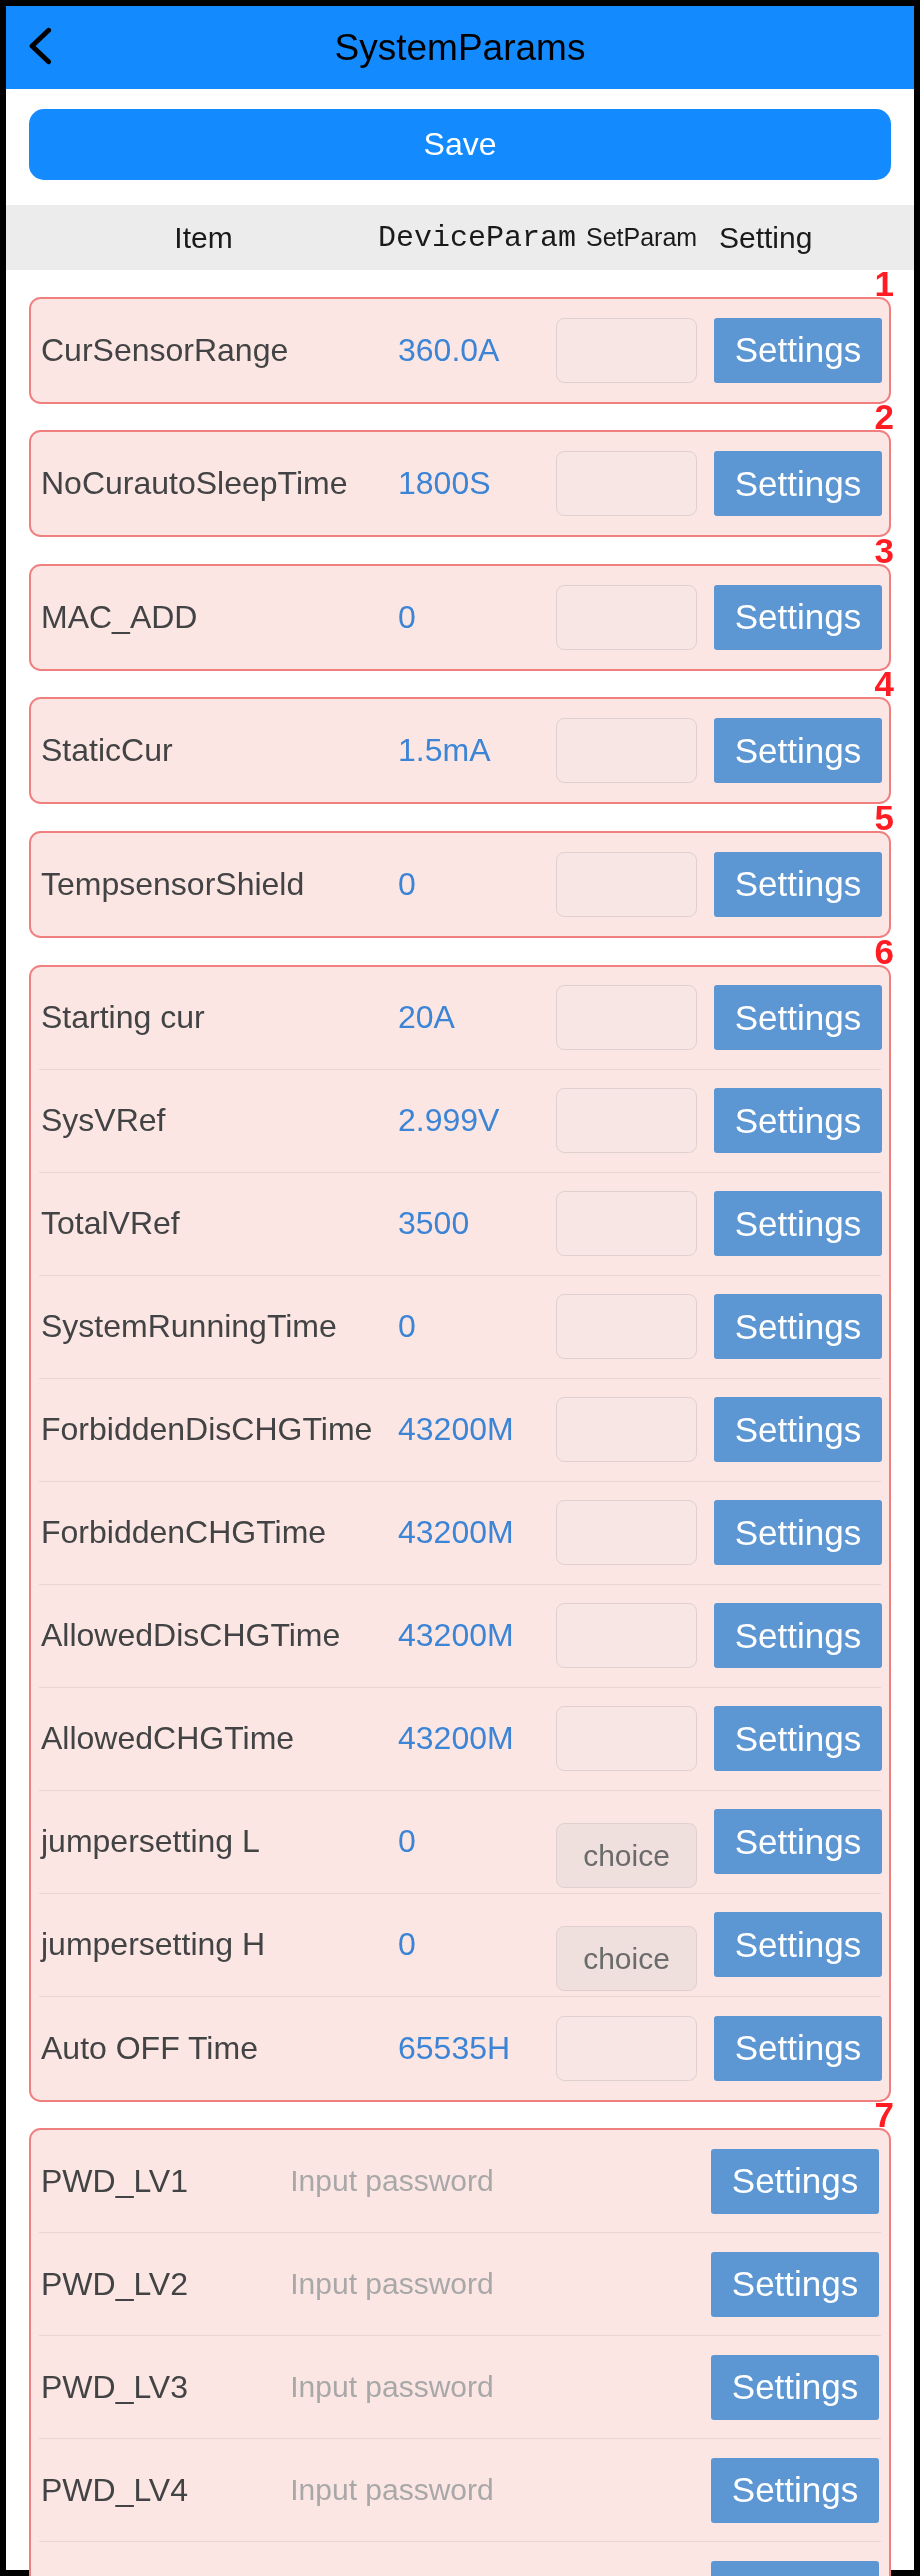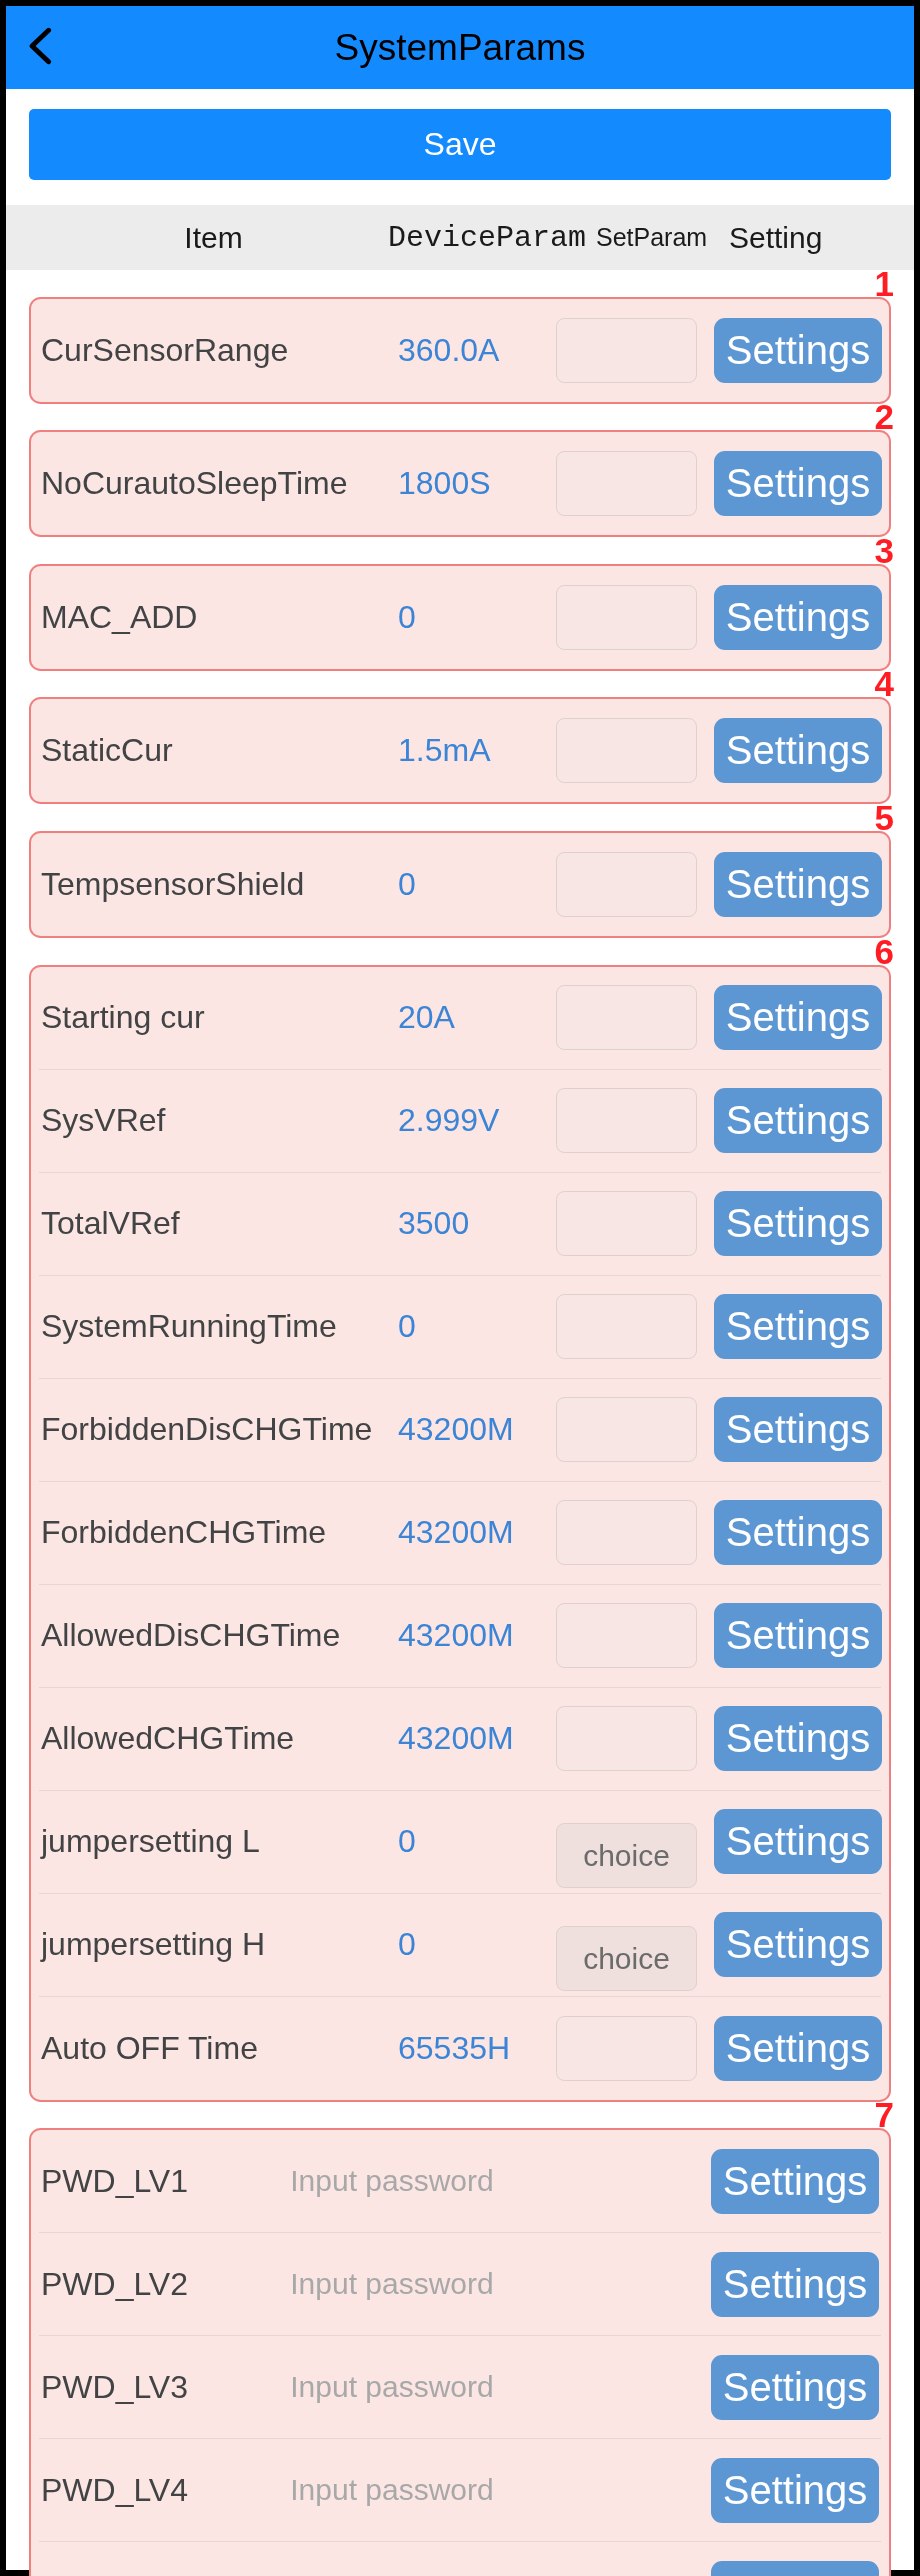--- a/index.html
+++ b/index.html
@@ -41,31 +41,31 @@
   }
   .content { padding: 20px 23px 0 23px; }
   .save-btn {
     display: block;
     width: 100%;
     height: 71px;
     background: #148aff;
     color: #fff;
     font-size: 32px;
     border: none;
-    border-radius: 5px;
+    border-radius: 15px;
     cursor: pointer;
     margin-bottom: 25px;
   }
   .header-row {
     display: flex;
     align-items: center;
     height: 65px;
     background: #ececec;
     margin: 0 -23px;
-    padding: 0 33px;
+    padding: 0 23px;
   }
   .col-item   { flex: 0 0 349px; text-align: center; font-size: 30px; color:#1a1a1a; }
   .col-dparam { flex: 0 0 208px; text-align: left;   font-size: 30px; color:#1a1a1a;font-family:Liberation Mono, monospace; }
   .col-sparam { flex: 0 0 133px; text-align: left;   font-size: 25px; color:#1a1a1a; }
   .col-set    { flex: 1;         text-align: left; font-size: 30px; color:#1a1a1a; }
 
   .group {
     position: relative;
     border: 2.5px solid #f08080;
     background: #fbe6e3;
@@ -132,23 +132,23 @@
     flex: 1;
     display: flex;
     justify-content: flex-end;
     padding-right: 0;
   }
   .settings-btn {
     width: 168px;
     height: 65px;
     background: #5c96d3;
     color: #fff;
-    font-size: 40px;
+    font-size: 35px;
     border: none;
-    border-radius: 11px;
+    border-radius: 3px;
     cursor: pointer;
   }
 
   
   .pw-row .cell-label { flex: 0 0 241px; }
   .pw-input {
     flex: 1;
     font-size: 30px;
     color: #a8a8a9;
     background: transparent;

